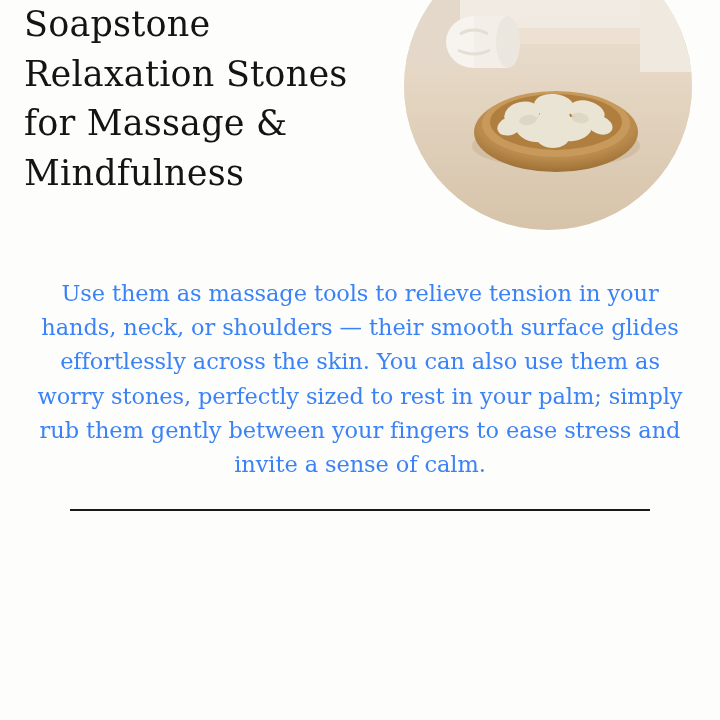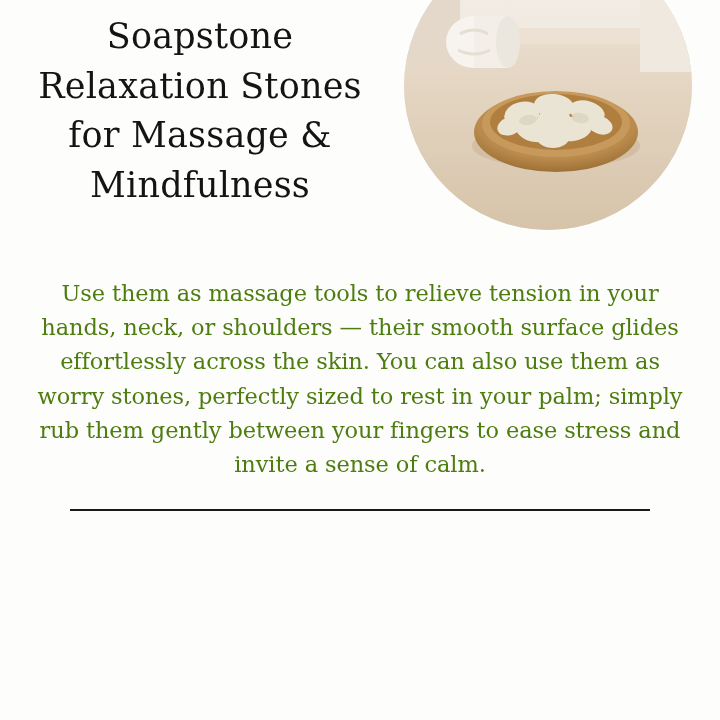--- a/index.html
+++ b/index.html
@@ -27,22 +27,22 @@
   .header {
     display: flex;
     align-items: flex-start;
     justify-content: space-between;
     padding: 0 28px 0 24px;
     box-sizing: border-box;
     height: 240px;
   }
   .title-block {
     width: 352px;
-    padding-top: 12px;
-    text-align: center;
+    padding-top: 0px;
+    text-align: left;
   }
   .title {
     font-family: "DejaVu Serif", serif;
     font-size: 35px;
     line-height: 1.42;
     font-weight: 400;
     letter-spacing: 0.2px;
     color: #141414;
     margin: 0;
     white-space: pre-line;
@@ -72,21 +72,21 @@
   
   .body-copy {
     padding: 0 26px;
     box-sizing: border-box;
     text-align: center;
   }
   .para {
     font-family: "DejaVu Serif", serif;
     font-size: 22.5px;
     line-height: 1.52;
-    color: #4d7c0f;
+    color: #3b82f6;
     margin: 8px;
     letter-spacing: -0.1px;
   }
   .para-1 {
     margin-top: 36px;
   }
   .divider {
     width: 580px;
     height: 1.5px;
     background: #1a1a1a;

